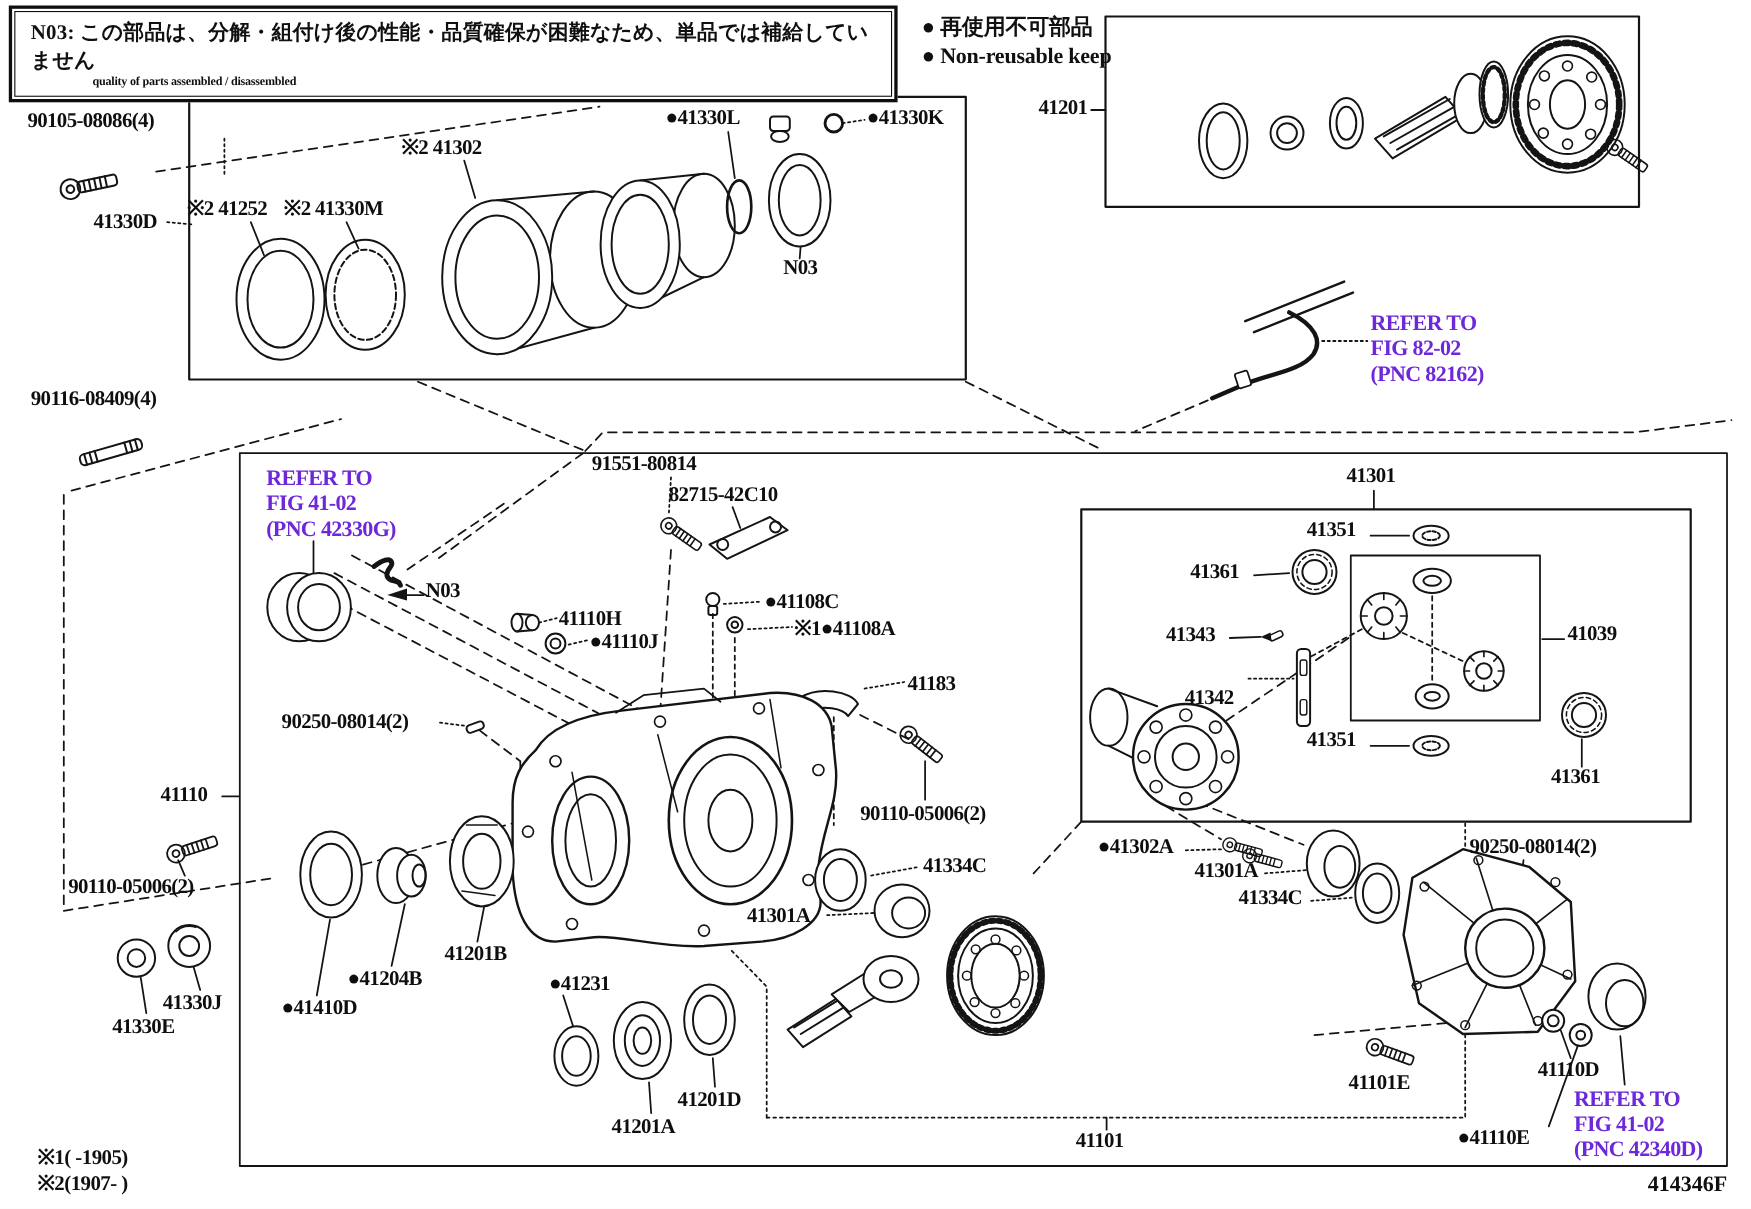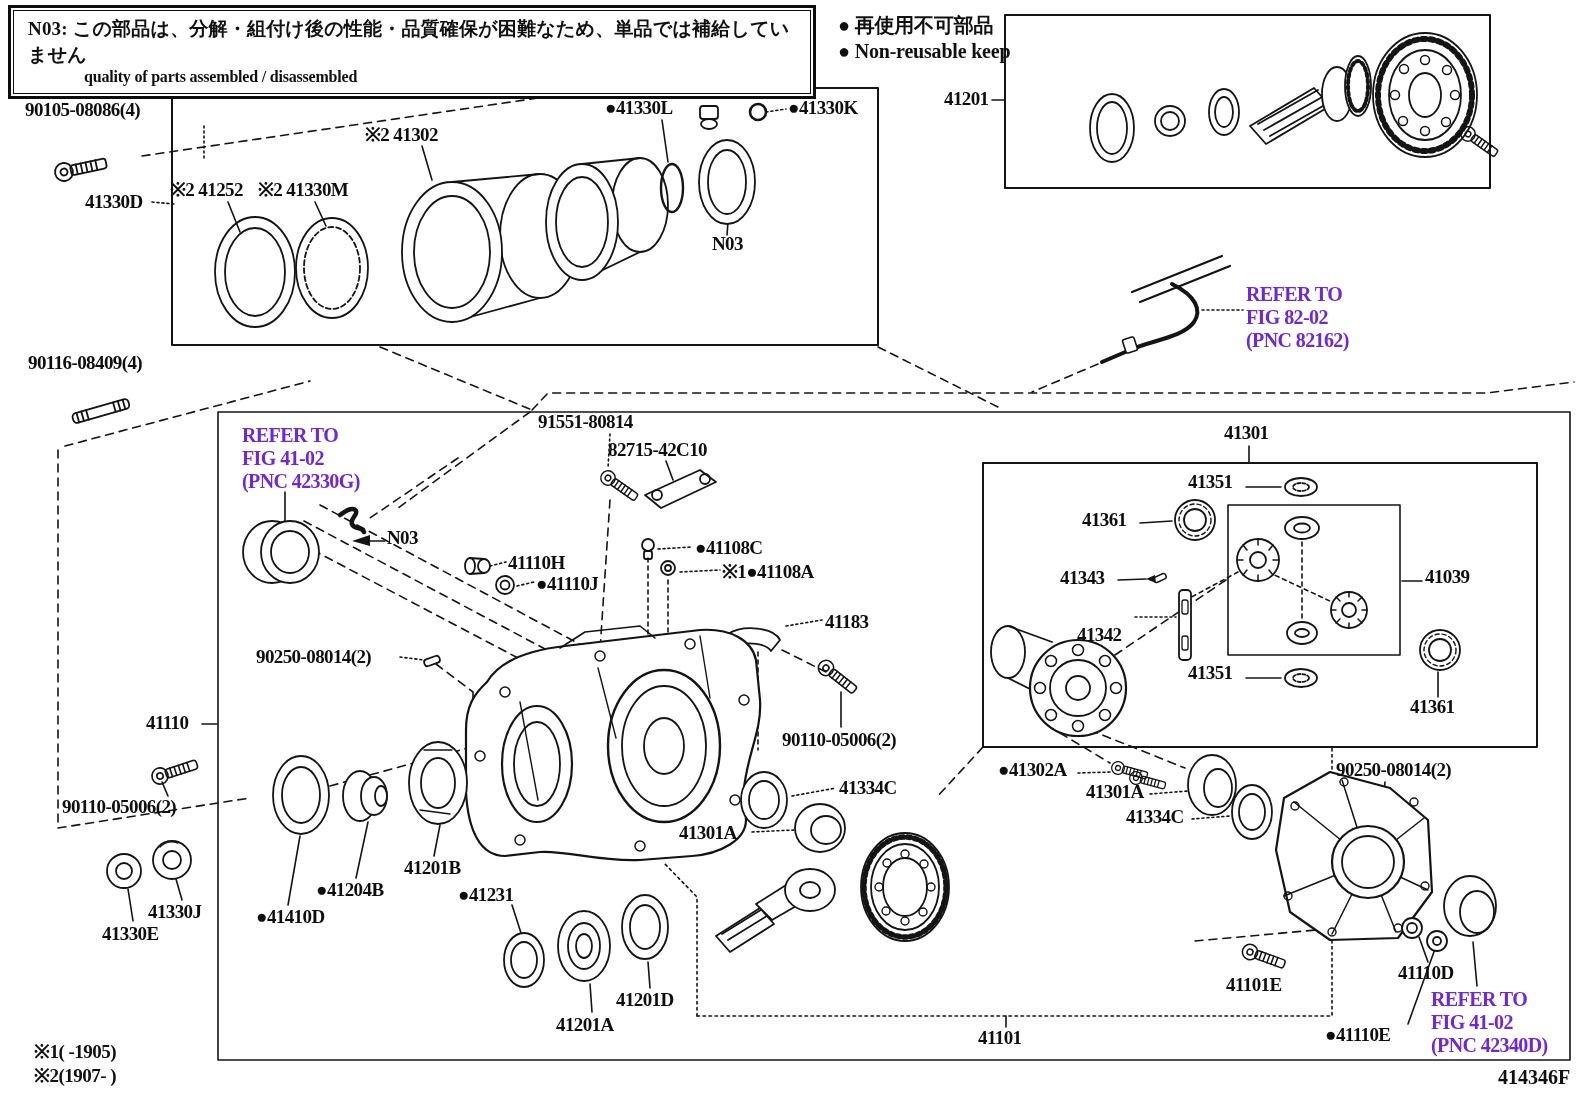--- a/index.html
+++ b/index.html
@@ -7,21 +7,21 @@
          font-family:Liberation Serif, serif;color:#101010;}
   .stage svg{position:absolute;left:0;top:0;}
   .part-label{position:absolute;font-weight:bold;font-size:19px;line-height:20px;
               letter-spacing:-0.6px;white-space:pre;color:#0e0e0e;}
   .refer-block{position:absolute;font-weight:bold;font-size:20px;line-height:23px;
                letter-spacing:-0.6px;white-space:pre;color:#6d28d9;}
   .note-box{position:absolute;left:8px;top:5px;width:802px;border:3px solid #0e0e0e;background:#fff;}
   .note-inner{border:1px solid #0e0e0e;margin:2px;padding:5px 12px 7px 14px;}
   .note-jp{font-size:19px;font-weight:bold;letter-spacing:0.2px;}
   .note-en{font-size:16.5px;font-weight:600;letter-spacing:-0.2px;margin-top:3px;}
-  .note-en2{font-size:16px;font-weight:600;letter-spacing:-0.2px;padding-left:56px;}
+  .note-en2{font-size:11px;font-weight:600;letter-spacing:-0.2px;padding-left:56px;}
   .legend{position:absolute;left:838px;top:12px;}
   .legend-row{font-size:20px;font-weight:bold;letter-spacing:-0.2px;line-height:26px;}
   .footnote{position:absolute;font-size:19px;font-weight:bold;letter-spacing:-0.5px;}
   .diagram-code{position:absolute;left:1498px;top:1066px;font-size:20px;font-weight:bold;letter-spacing:0px;}
 </style>
 </head>
 <body>
 
 <div class="stage">
 
@@ -350,21 +350,21 @@
       <div class="part-label" style="left: 722px; top: 562px;">※1●41108A</div>
       <div class="part-label" style="left: 825px; top: 612px;">41183</div>
       <div class="part-label" style="left: 256px; top: 647px;">90250-08014(2)</div>
       <div class="part-label" style="left: 146px; top: 713px;">41110</div>
       <div class="part-label" style="left: 62px; top: 797px;">90110-05006(2)</div>
       <div class="part-label" style="left: 148px; top: 902px;">41330J</div>
       <div class="part-label" style="left: 102px; top: 924px;">41330E</div>
       <div class="part-label" style="left: 256px; top: 907px;">●41410D</div>
       <div class="part-label" style="left: 316px; top: 880px;">●41204B</div>
       <div class="part-label" style="left: 404px; top: 858px;">41201B</div>
-      <div class="part-label" style="left: 458px; top: 885px;">●41231</div>
+      <div class="part-label" style="left: 499px; top: 885px;">●41231</div>
       <div class="part-label" style="left: 556px; top: 1015px;">41201A</div>
       <div class="part-label" style="left: 616px; top: 990px;">41201D</div>
       <div class="part-label" style="left: 679px; top: 823px;">41301A</div>
       <div class="part-label" style="left: 839px; top: 778px;">41334C</div>
       <div class="part-label" style="left: 782px; top: 730px;">90110-05006(2)</div>
       <div class="part-label" style="left: 978px; top: 1028px;">41101</div>
       <div class="part-label" style="left: 1224px; top: 423px;">41301</div>
       <div class="part-label" style="left: 1188px; top: 472px;">41351</div>
       <div class="part-label" style="left: 1082px; top: 510px;">41361</div>
       <div class="part-label" style="left: 1060px; top: 568px;">41343</div>

